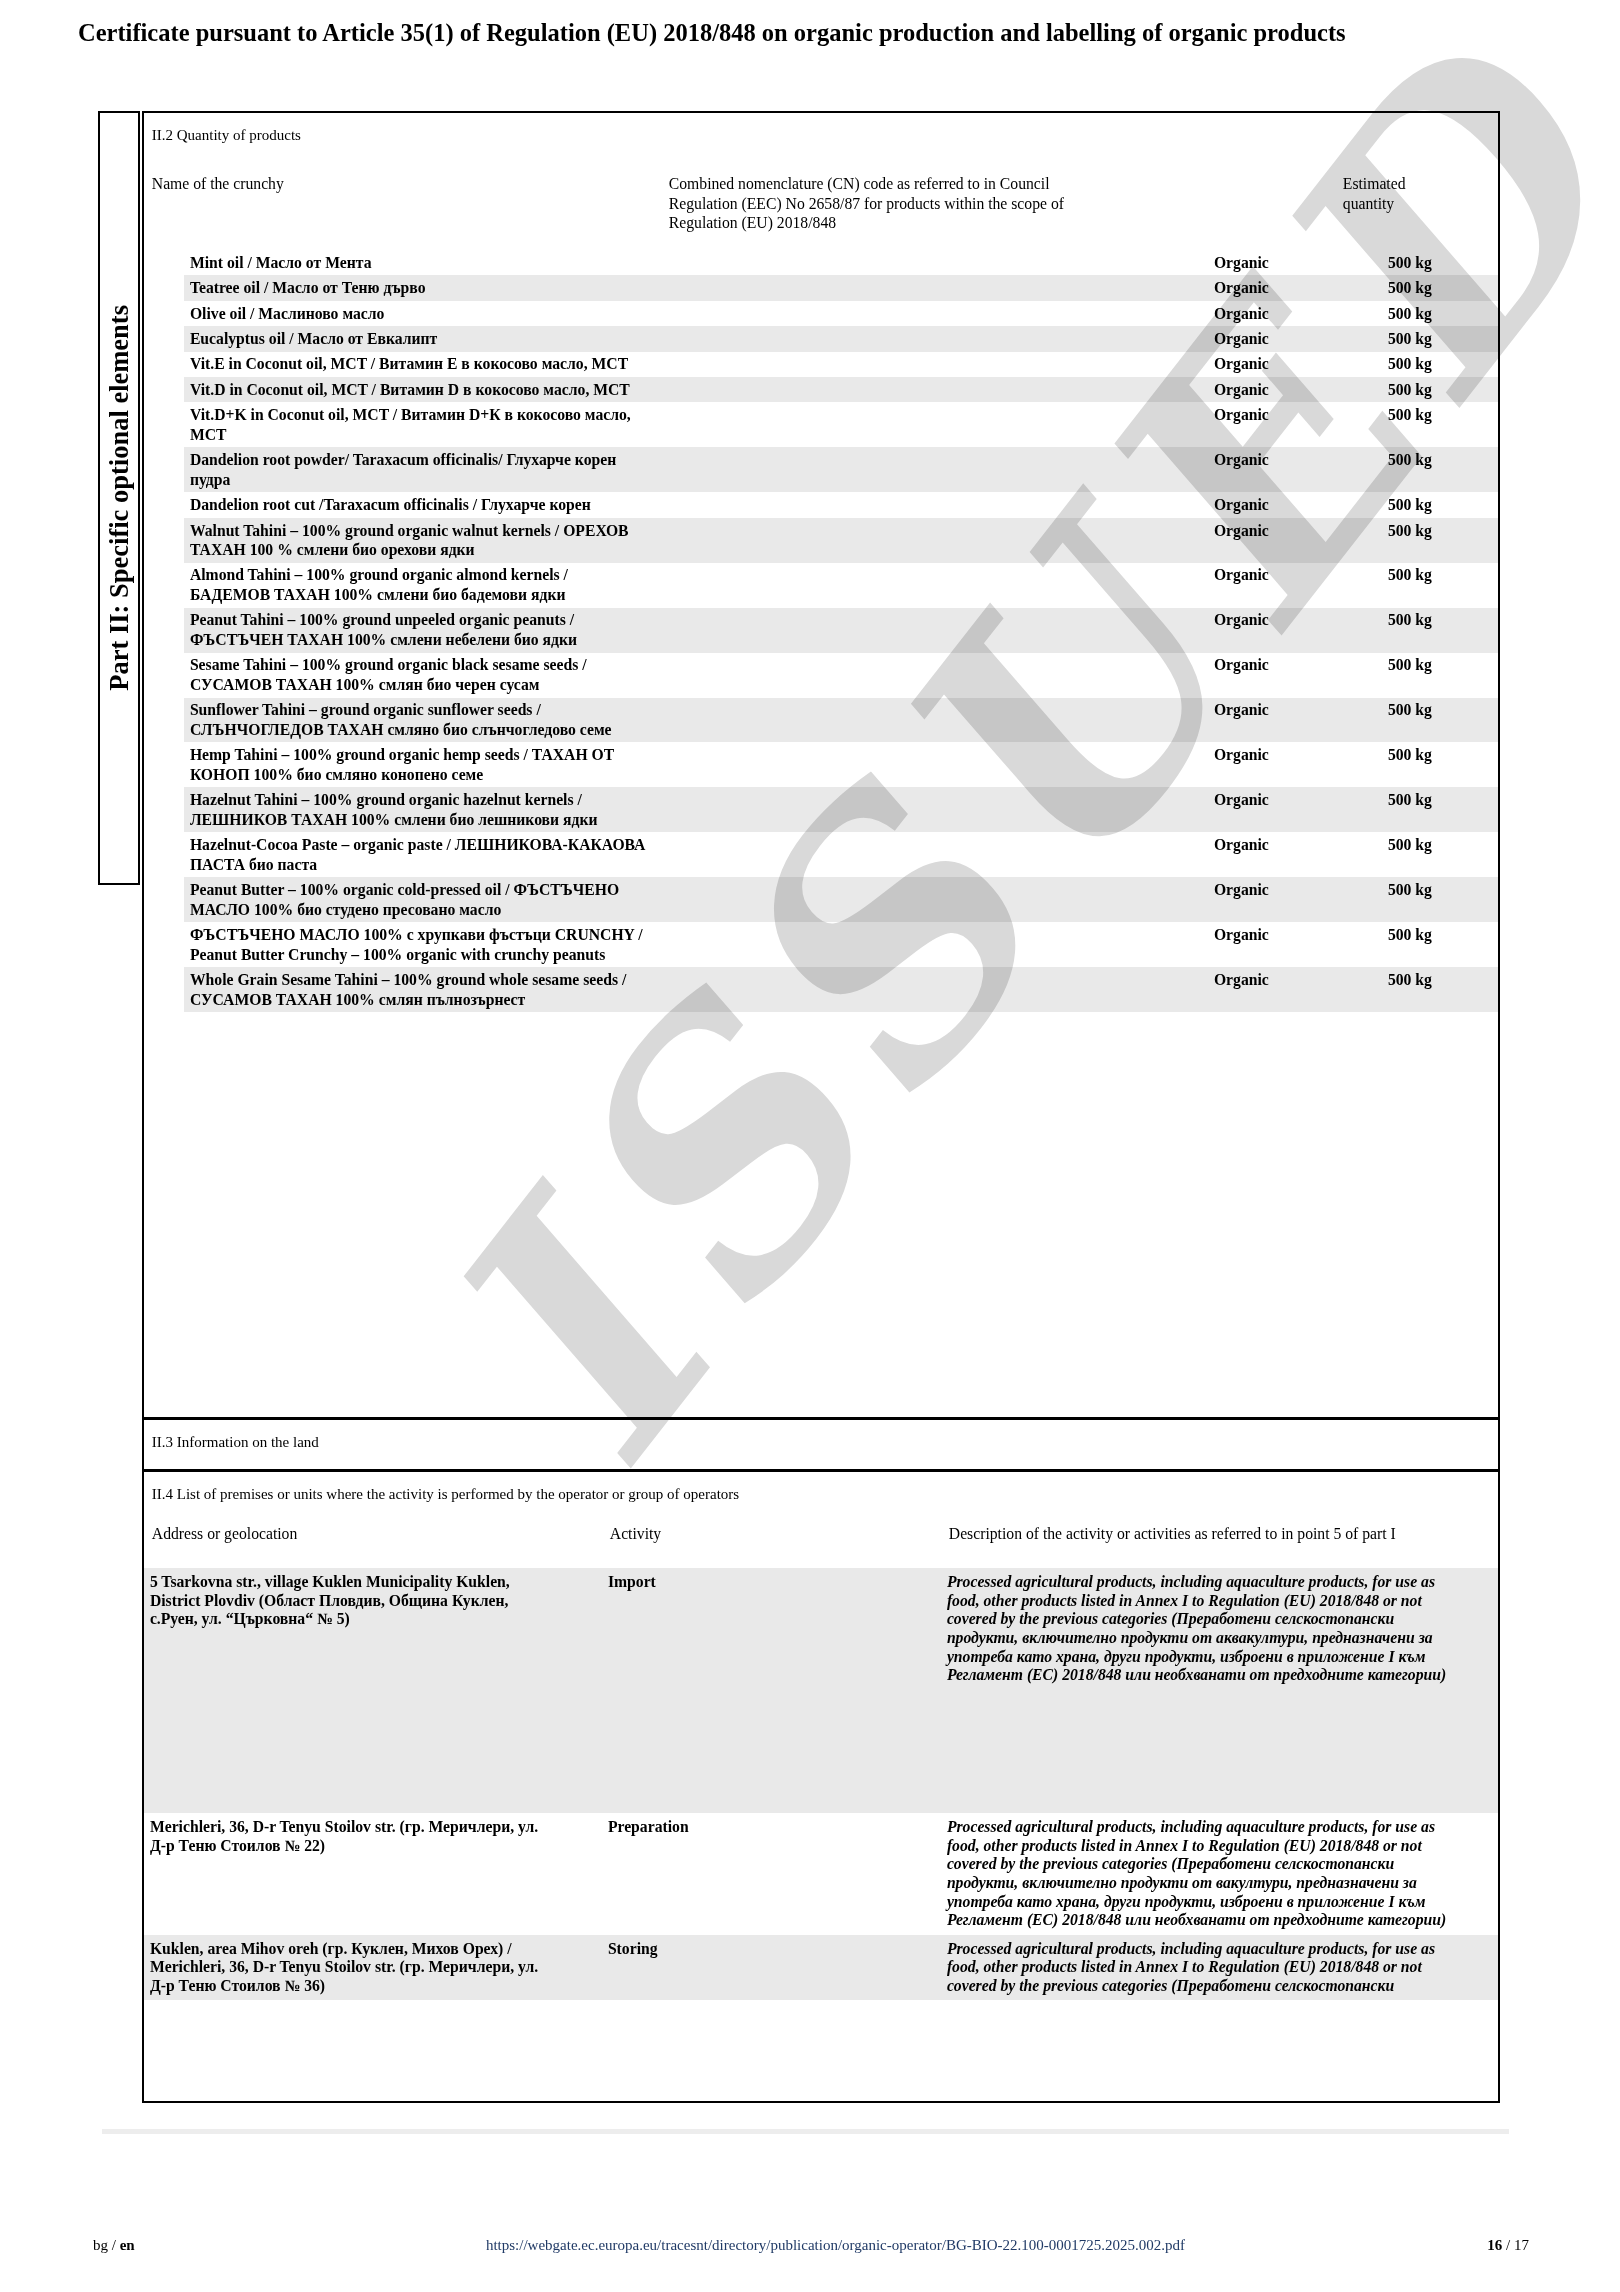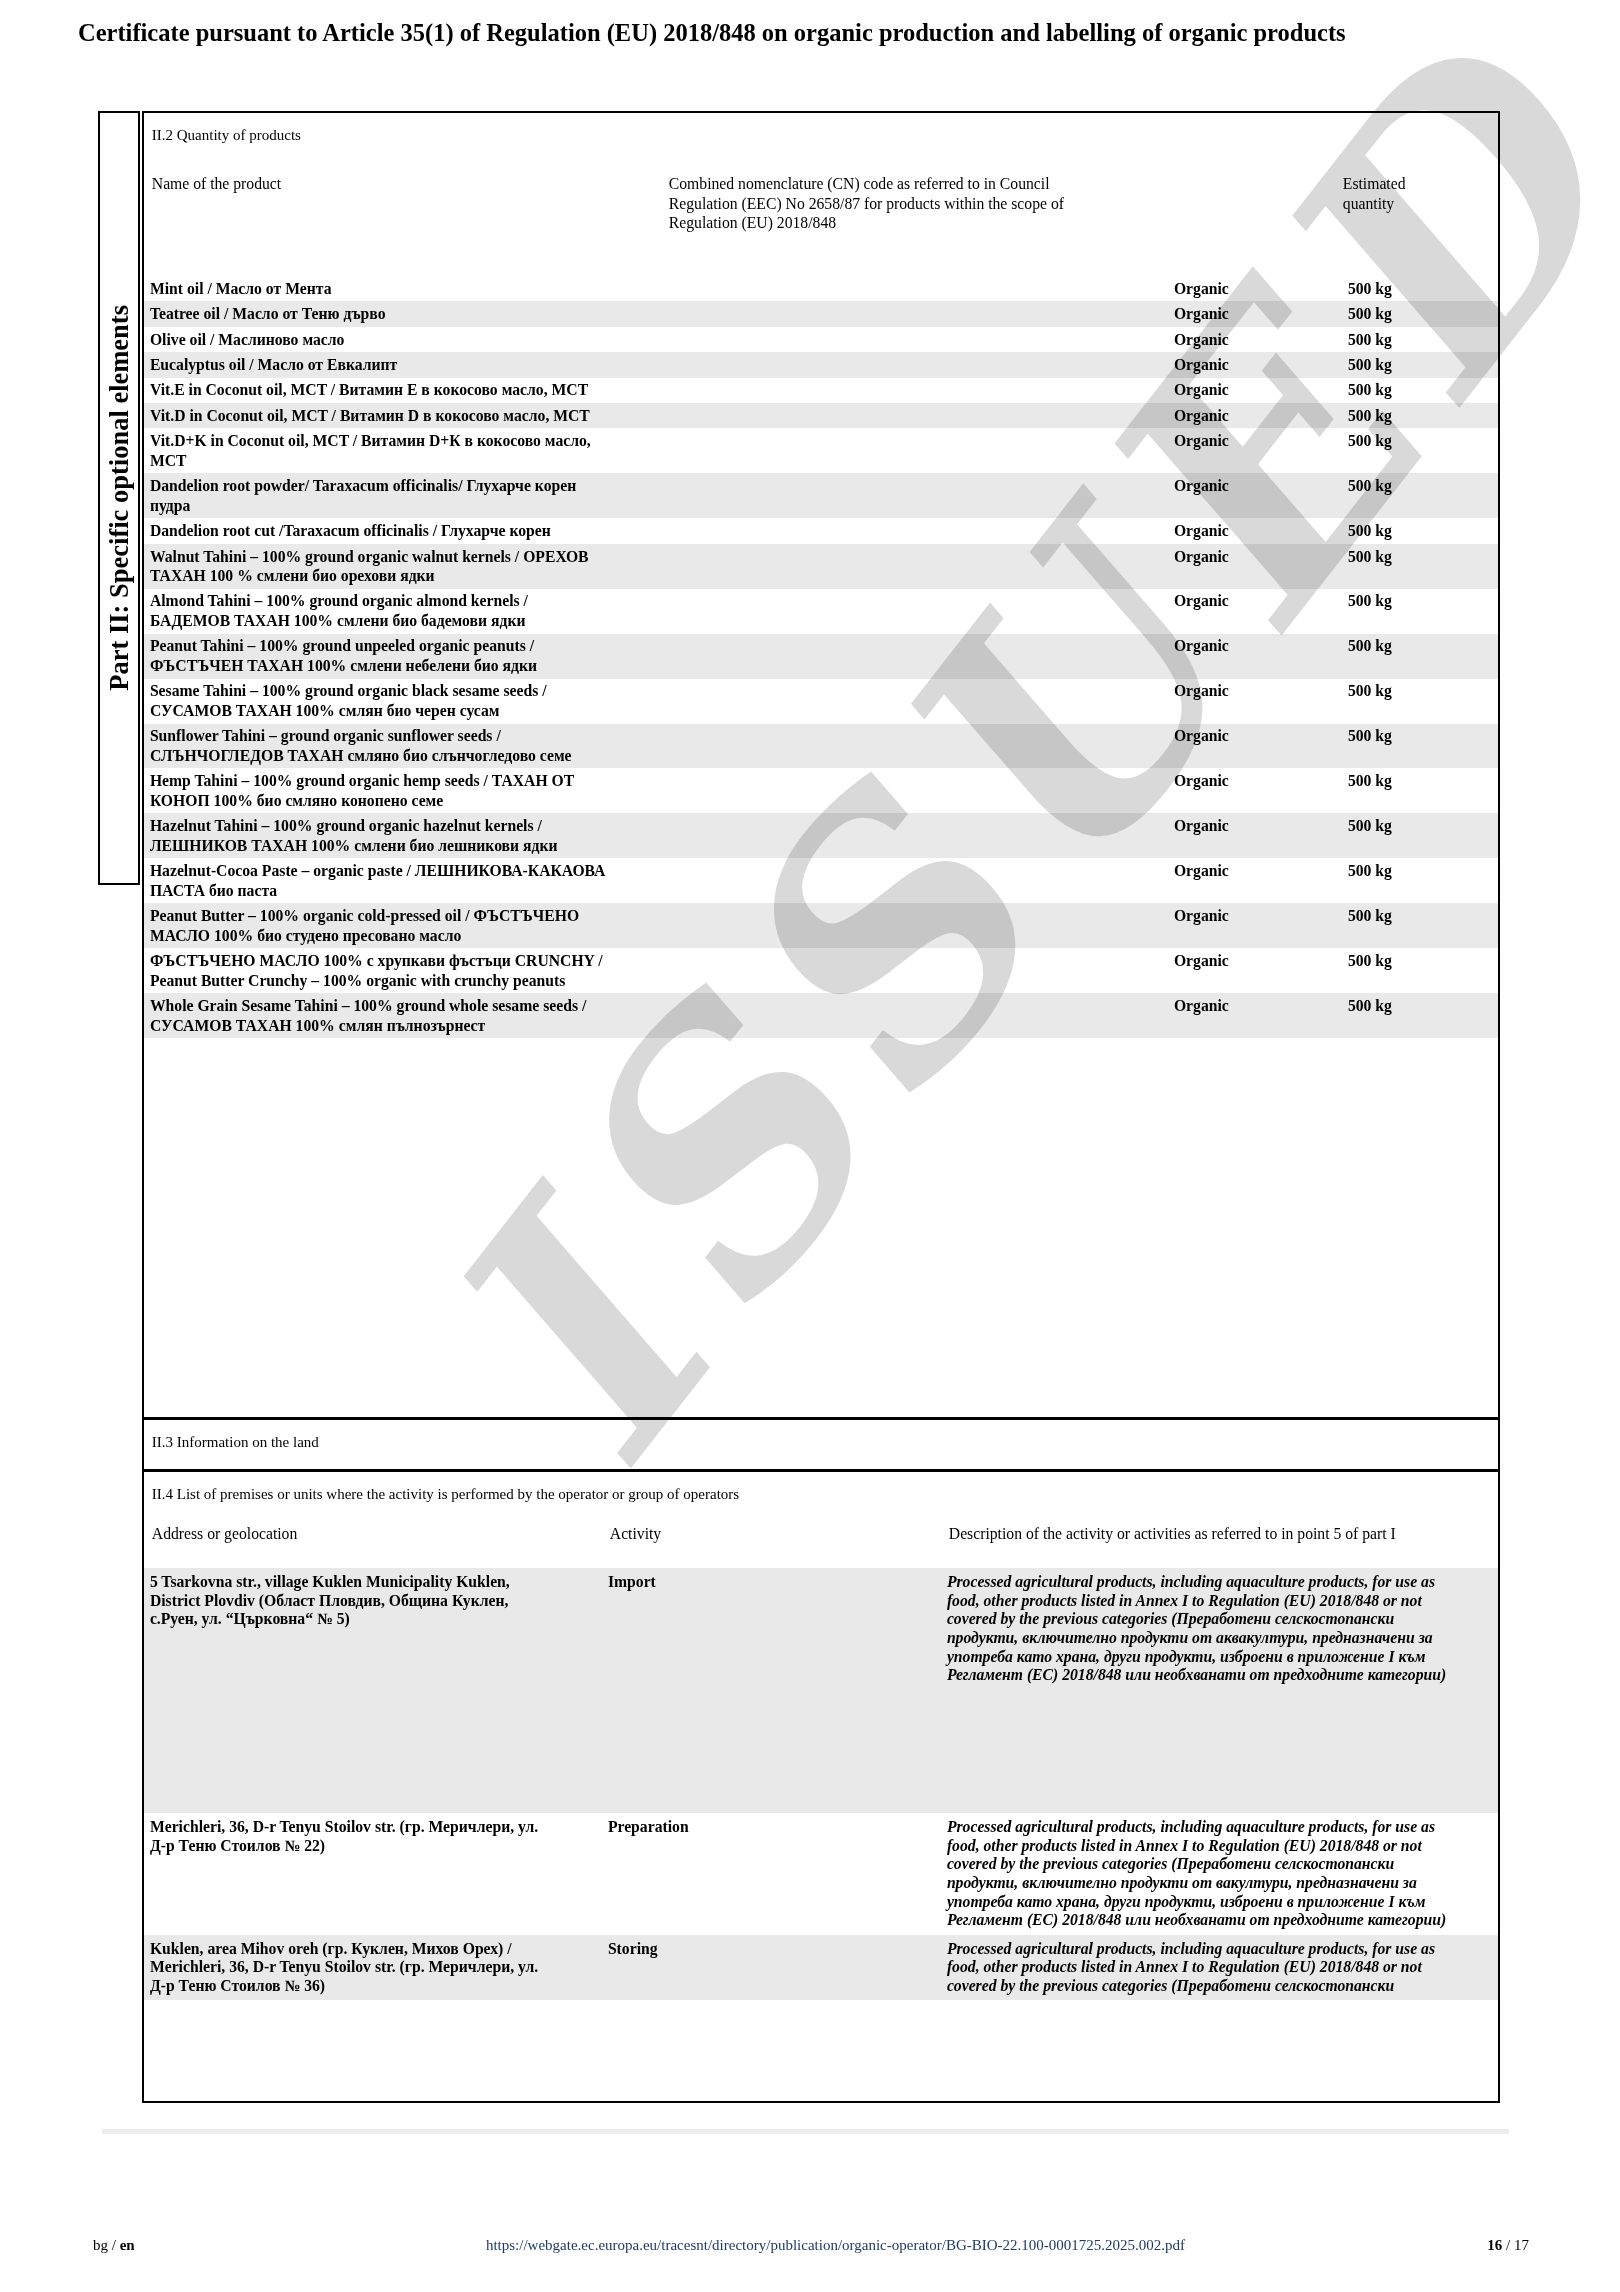--- a/index.html
+++ b/index.html
@@ -42,21 +42,21 @@
   .sec-3 { height:52px;  border-top:3.9px solid #000; }
   .sec-4 { height:632px; border-top:3.9px solid #000; }
   .sec-heading { padding:12.7px 7.8px 0 7.8px; font-size:15px; line-height:19.6px; }
   
   .q-header {
     display:grid; grid-template-columns:517px 674px 1fr;
     margin-top:29px; padding-left:7.8px; font-size:15.7px; line-height:19.6px;
   }
   .q-header .cn  { max-width:431px; }
   .q-header .qty { max-width:93px; }
-  .q-rows { margin-top:43px; }
+  .q-rows { margin-top:17px;padding-left:40px; }
   .prow {
     display:grid; grid-template-columns:1024px 174px 1fr;
     padding:2.9px 0 2.9px 5.9px; font-weight:bold; font-size:15.7px; line-height:19.6px;
   }
   .prow .pname { max-width:461px; }
   .shaded { background:#e9e9e9; }
   
   .p-header {
     display:grid; grid-template-columns:458px 339px 1fr;
     margin-top:20px; padding-left:7.8px; font-size:15.7px; line-height:19.6px;
@@ -98,21 +98,21 @@
 
   <div class="part-tab">
     <span>Part II: Specific optional elements</span>
   </div>
 
   <div class="main-box">
 
     <div class="section sec-2">
       <div class="sec-heading">II.2 Quantity of products</div>
       <div class="q-header">
-        <div class="name">Name of the product</div>
+        <div class="name">Name of the crunchy</div>
         <div class="cn">Combined nomenclature (CN) code as referred to in Council Regulation (EEC) No 2658/87 for products within the scope of Regulation (EU) 2018/848</div>
         <div class="qty">Estimated quantity</div>
       </div>
       <div class="q-rows">
 
       <div class="prow">
             <div><span class="pname" style="display:inline-block">Mint oil / Масло от Мента</span></div>
             <div>Organic</div>
             <div>500 kg</div>
           </div>

